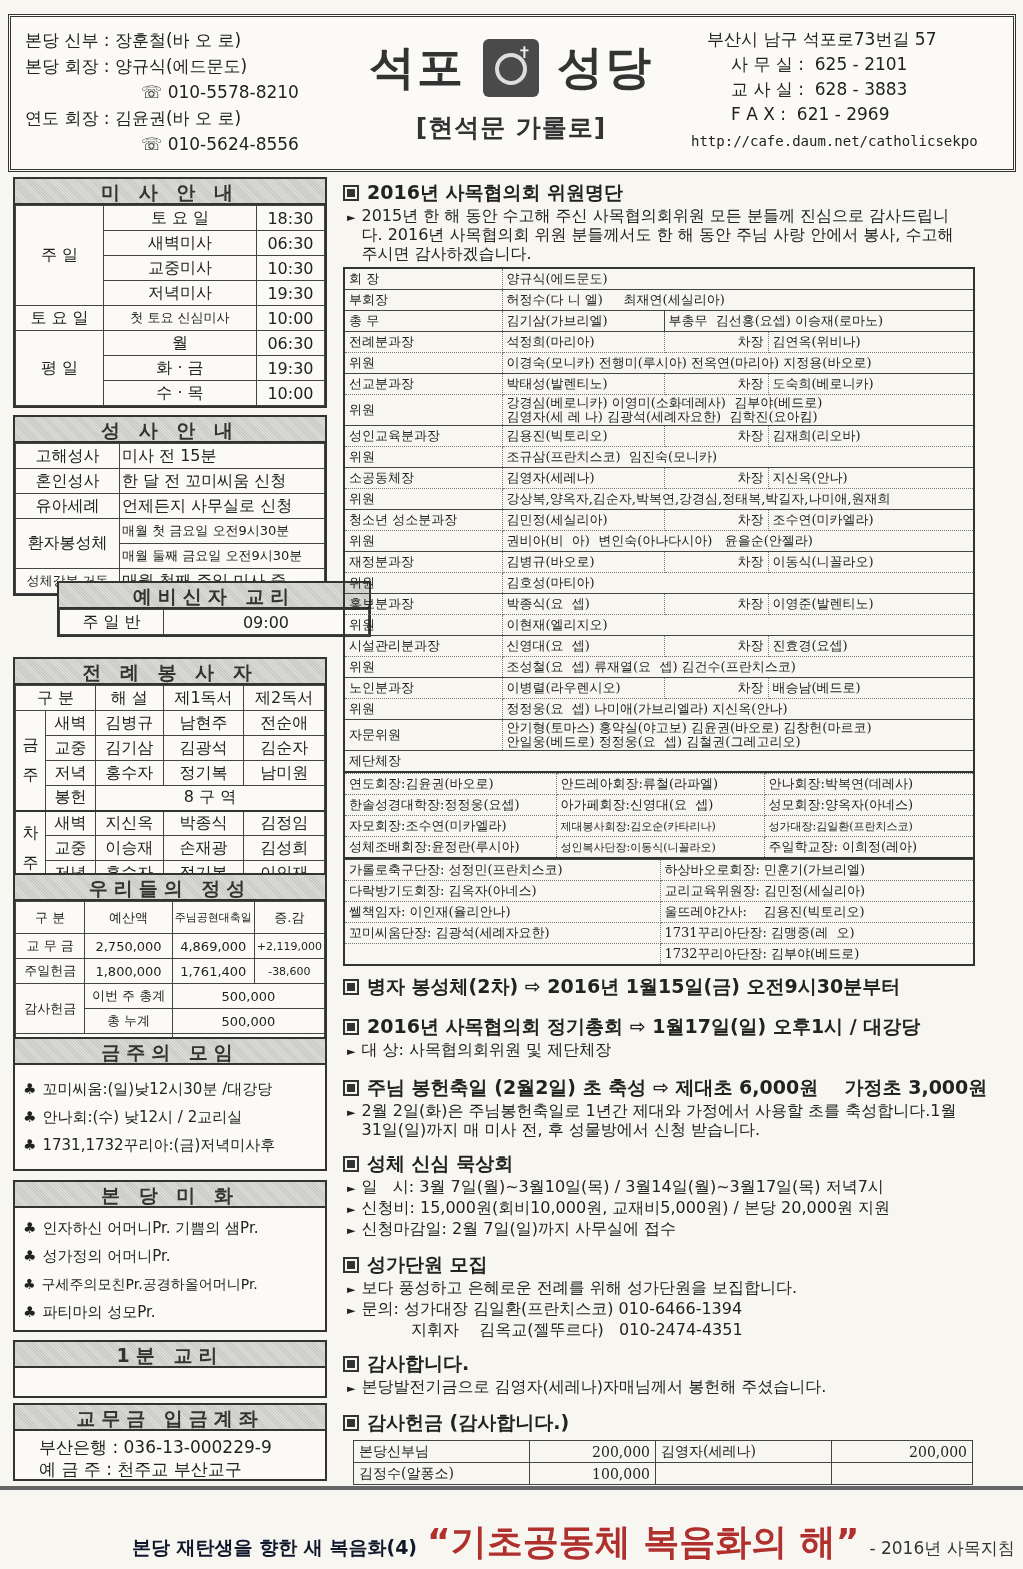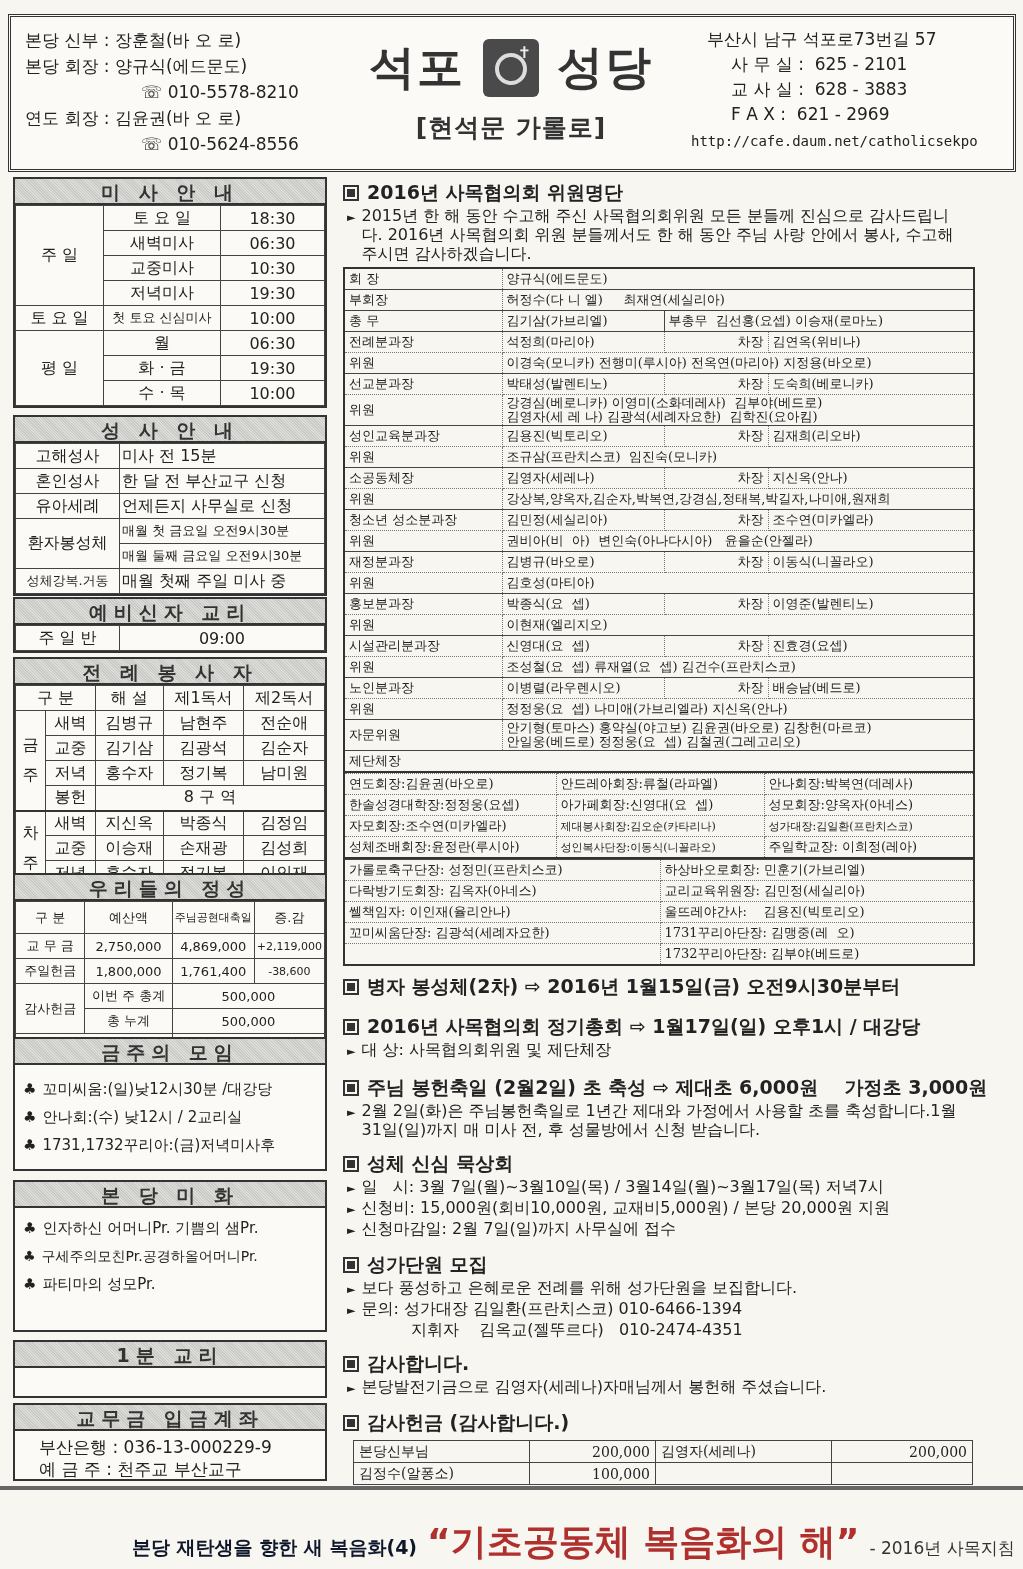--- a/index.html
+++ b/index.html
@@ -94,21 +94,21 @@
   </div>
 </div>
 
 <div class="lbox" style="top:177px;">
   <div class="lbox-title">미 사 안 내</div>
   <table class="grid">
     <tbody>
         <tr>
           <td rowspan="4" style="width:88px">주 일</td>
           <td>토 요 일</td>
-          <td style="width:104px">18:30</td>
+          <td style="width:68px">18:30</td>
         </tr>
     <tr>
           <td>새벽미사</td>
           <td>06:30</td>
         </tr>
     <tr>
           <td>교중미사</td>
           <td>10:30</td>
         </tr>
     <tr>
@@ -140,42 +140,42 @@
 <div class="lbox" style="top:415px;">
   <div class="lbox-title">성 사 안 내</div>
   <table class="grid">
     <tbody>
         <tr>
           <td style="width:104px">고해성사</td>
           <td style="text-align:left">미사 전 15분</td>
         </tr>
     <tr>
           <td>혼인성사</td>
-          <td style="text-align:left">한 달 전 부산교구 신청</td>
+          <td style="text-align:left">한 달 전 꼬미씨움 신청</td>
         </tr>
     <tr>
           <td>유아세례</td>
           <td style="text-align:left">언제든지 사무실로 신청</td>
         </tr>
     <tr>
           <td rowspan="2">환자봉성체</td>
           <td class="sm" style="text-align:left">매월 첫 금요일 오전9시30분</td>
         </tr>
     <tr>
           <td class="sm" style="text-align:left">매월 둘째 금요일 오전9시30분</td>
         </tr>
     <tr>
           <td class="sm">성체강복.거동</td>
           <td style="text-align:left">매월 첫째 주일 미사 중</td>
         </tr>
   </tbody>
     </table>
 </div>
 
-<div class="lbox" style="top:597px;">
+<div class="lbox" style="top:581px;margin-left:44px;">
   <div class="lbox-title">예비신자 교리</div>
   <table class="grid">
     <tbody>
         <tr>
           <td style="width:104px">주 일 반</td>
           <td>09:00</td>
         </tr>
   </tbody>
     </table>
 </div>
@@ -281,20 +281,21 @@
     <div class="b"><span class="club">♣</span><span>꼬미씨움:(일)낮12시30분 /대강당</span></div>
     <div class="b"><span class="club">♣</span><span>안나회:(수) 낮12시 / 2교리실</span></div>
     <div class="b"><span class="club">♣</span><span>1731,1732꾸리아:(금)저녁미사후</span></div>
   </div>
 </div>
 
 <div class="lbox" style="top:1180px;height:152px;">
   <div class="lbox-title">본 당 미 화</div>
   <div class="bullet-list" style="line-height:28px;padding-top:6px">
     <div class="b"><span class="club">♣</span><span>인자하신 어머니Pr.   기쁨의 샘Pr.</span></div>
+    <div class="b"><span class="club">♣</span><span>성가정의 어머니Pr.</span></div>
     <div class="b" style="font-size:14px"><span class="club">♣</span><span>구세주의모친Pr.공경하올어머니Pr.</span></div>
     <div class="b"><span class="club">♣</span><span>파티마의 성모Pr.</span></div>
   </div>
 </div>
 
 <div class="lbox" style="top:1340px;height:58px;">
   <div class="lbox-title">1분 교리</div>
   <div></div>
 </div>
 

